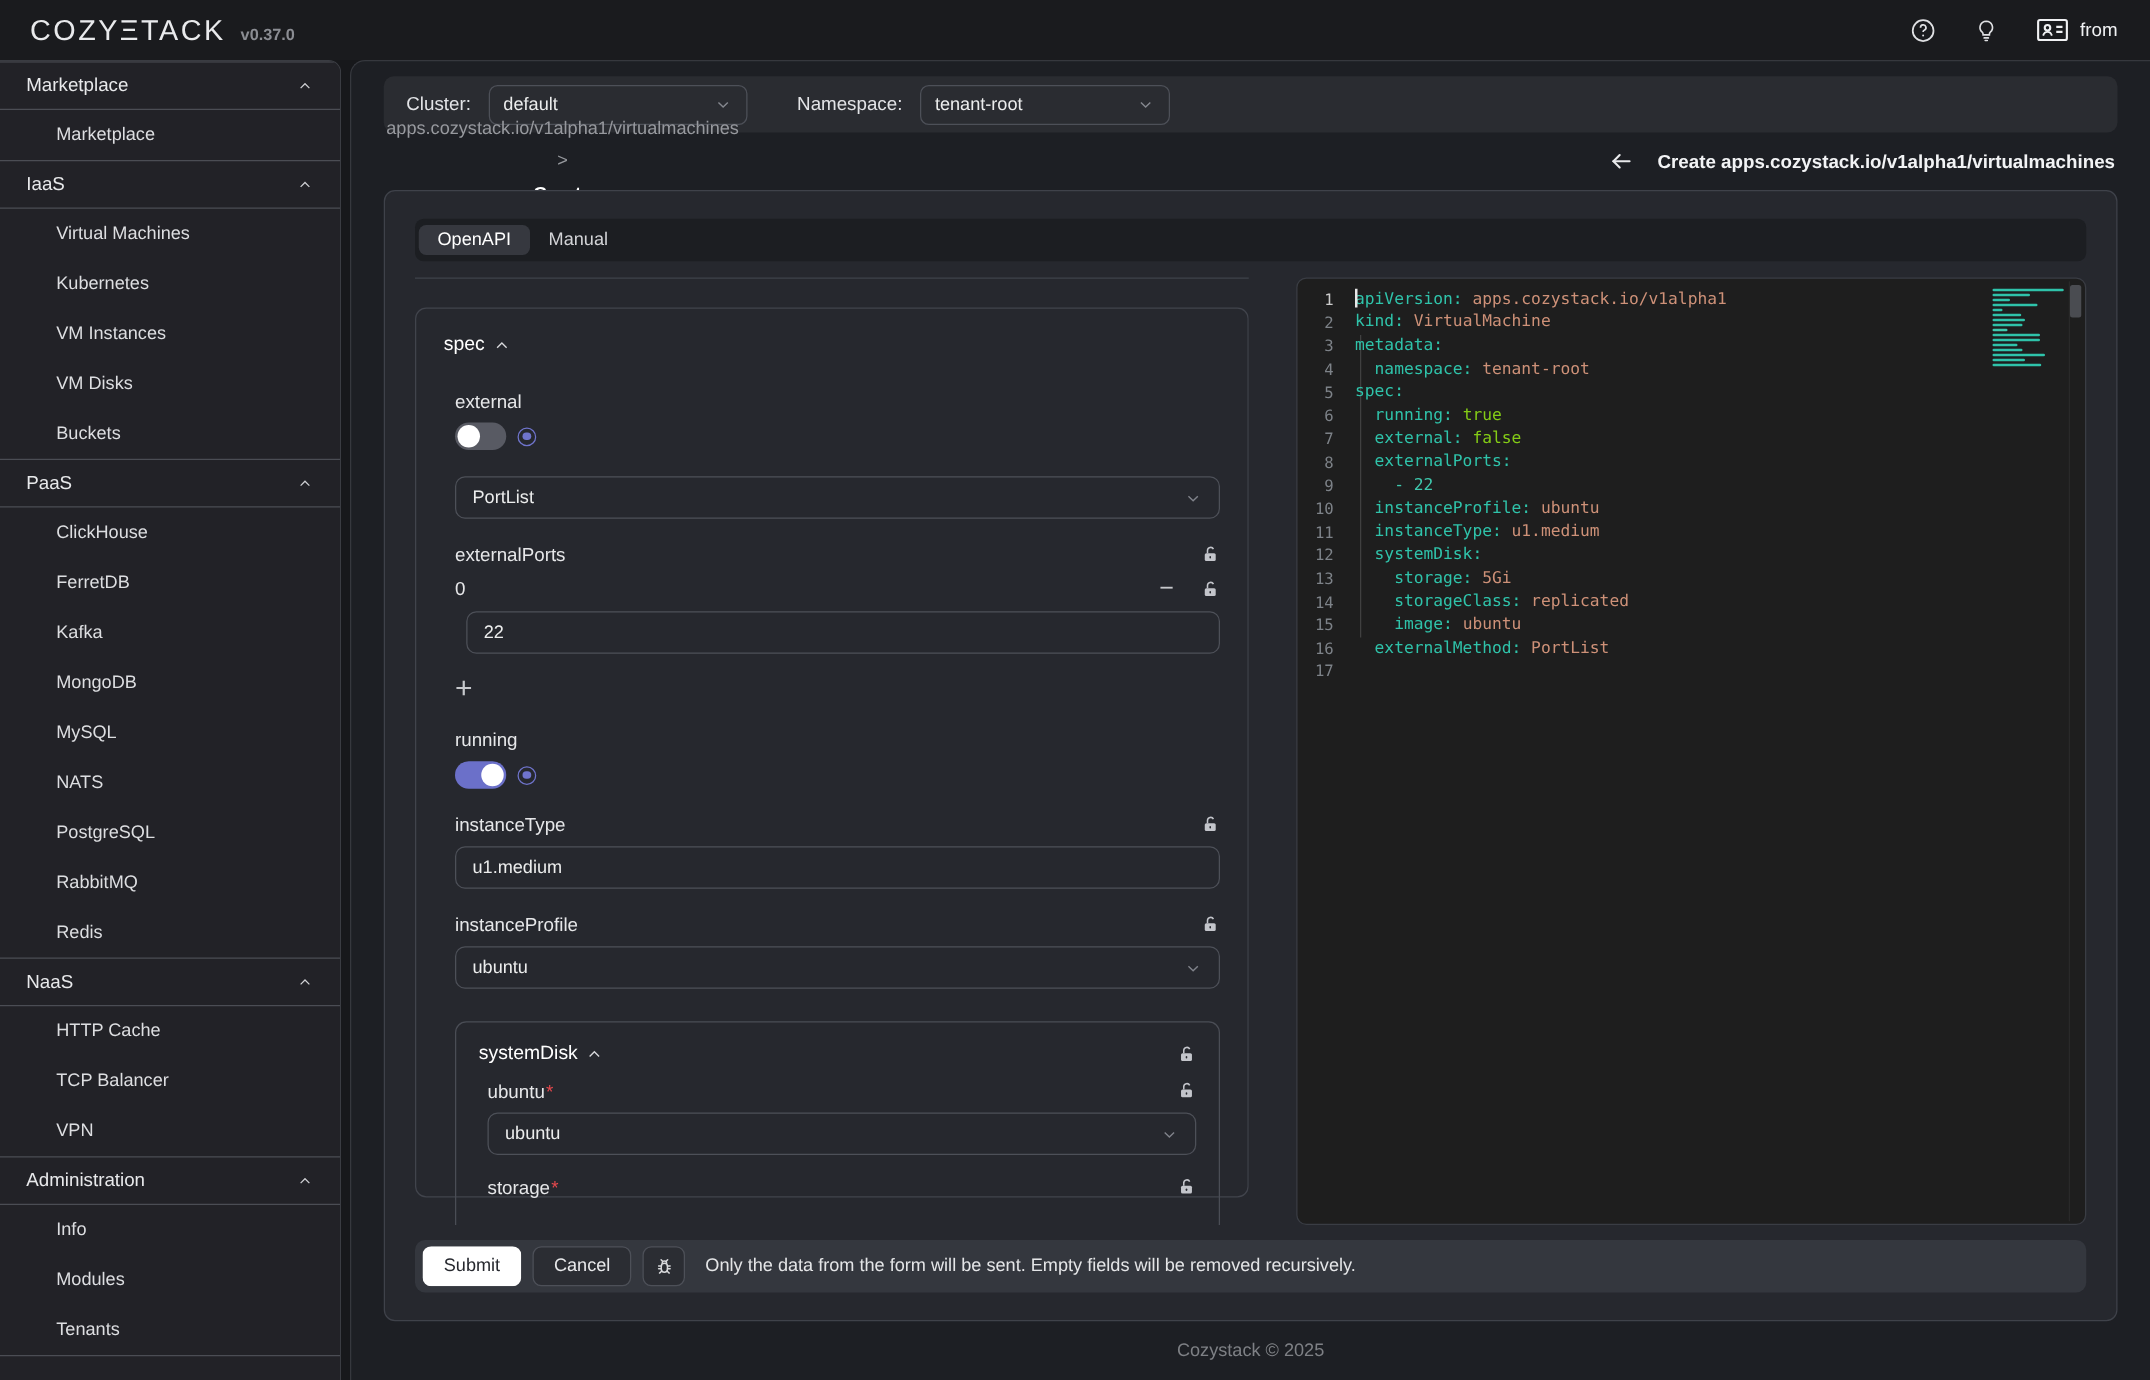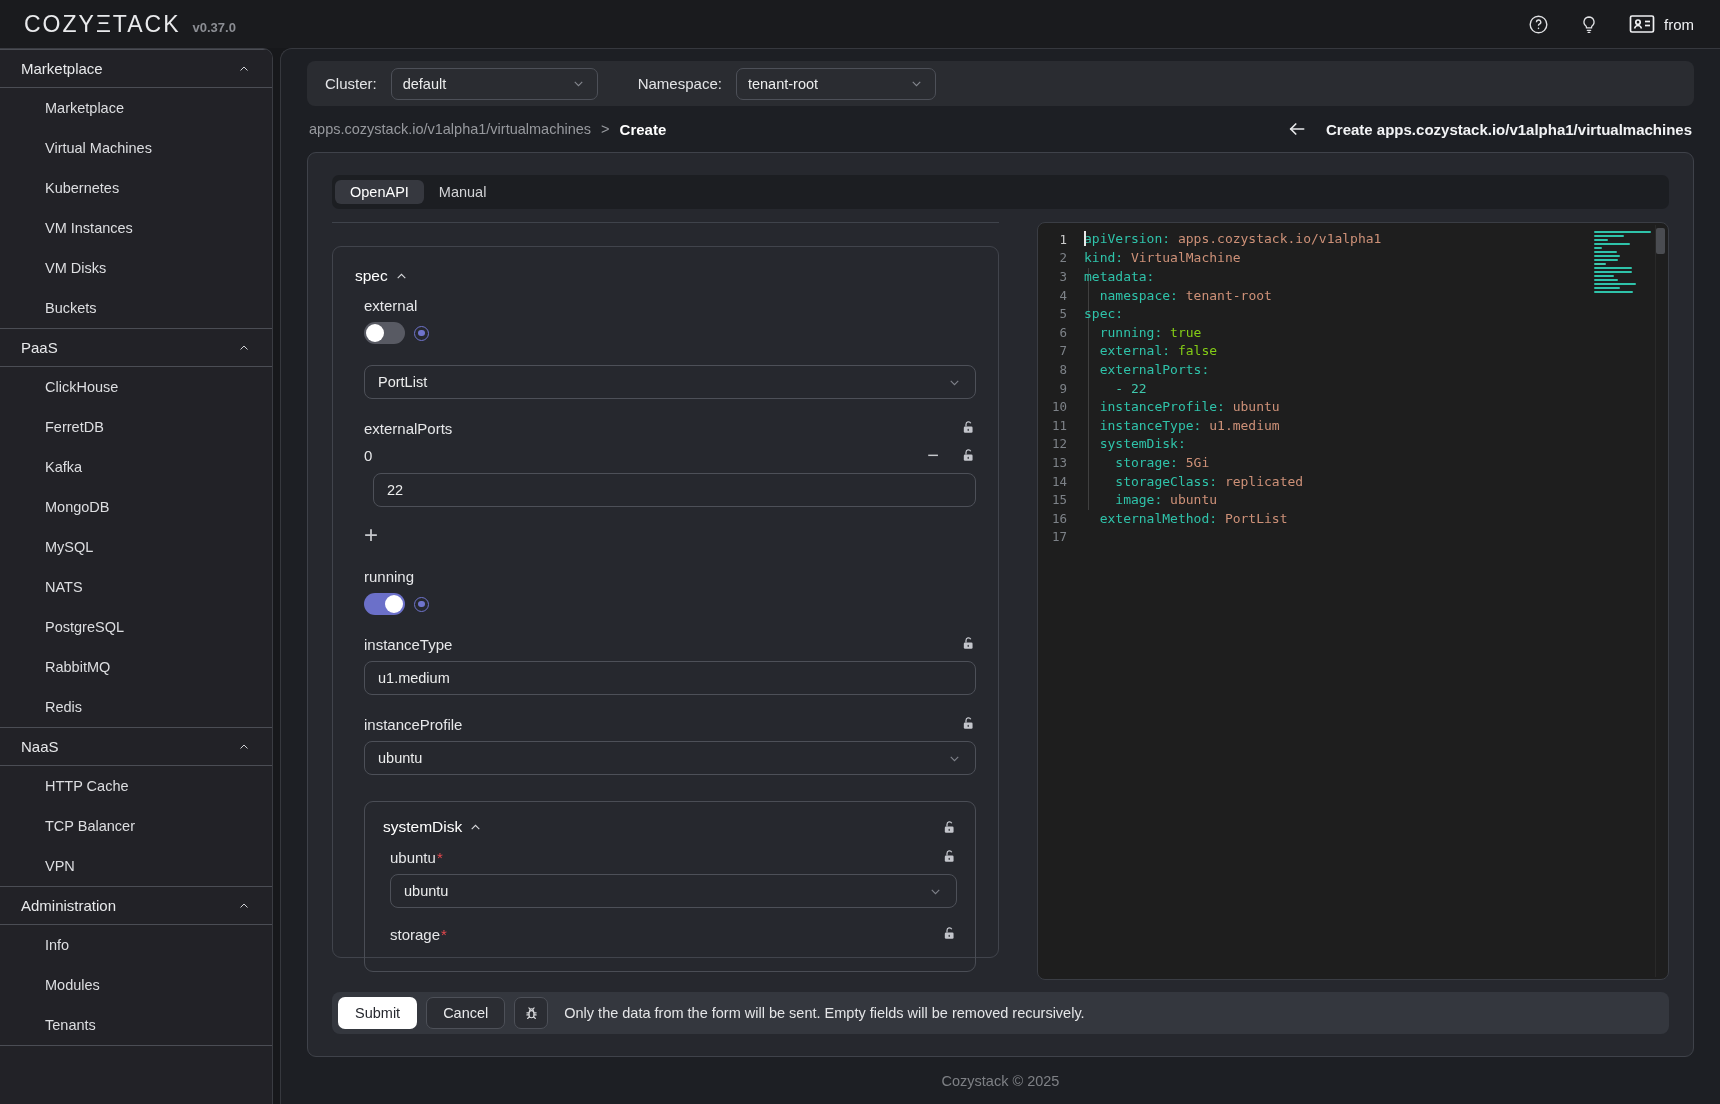--- a/index.html
+++ b/index.html
@@ -39,21 +39,21 @@
   .ctx-label { font-size:15px; color:#e3e4e7; }
   .select { height:32px; border:1px solid #4d5058; border-radius:7px; display:flex;
     align-items:center; justify-content:space-between; padding:0 11px; font-size:14.5px;
     color:#eceded; cursor:pointer; background:transparent; }
   .select .chev-d { color:#84878e; }
   .sel-cluster { width:207px; margin-right:26px; }
   .sel-namespace { width:200px; }
 
   
   .page-head { height:46px; display:flex; align-items:center; justify-content:space-between; padding:0 2px; }
-  .breadcrumb { display:flex; align-items:center; gap:10px; font-size:14.5px; }
+  .breadcrumb { display:flex; align-items:center; gap:10px; font-size:14.5px;flex-direction:column; }
   .bc-path { color:#97999e; }
   .bc-sep { color:#97999e; }
   .bc-current { color:#ffffff; font-weight:bold; font-size:15px; }
   .back-group { display:flex; align-items:center; gap:18px; }
   .back-arrow { color:#e8e9eb; cursor:pointer; }
   .back-title { font-size:15px; font-weight:bold; color:#f2f3f5; }
 
   
   .panel { border:1px solid #3f424a; border-radius:9px; background:#26282e;
     padding:22px 24px 22px 24px; }
@@ -61,21 +61,21 @@
     align-items:center; padding:3px; width:100%; }
   .tab { padding:4px 15px; font-size:14.5px; color:#d2d3d6; border-radius:6px; cursor:pointer; }
   .tab.active { background:#36383f; color:#ffffff; }
 
   .work { display:flex; margin-top:13px; height:758px; }
   .form-col { width:667px; flex:none; border-top:1px solid #3f434b; overflow:hidden; }
   .spec-box { margin-top:23px; border:1px solid #41444c; border-radius:9px;
     padding:20px 22px 26px 22px; height:712px; }
 
   .spec-head { display:flex; align-items:center; gap:7px; font-size:15.5px; color:#fff;
-    cursor:pointer; margin-bottom:12px; }
+    cursor:pointer; margin-bottom:28px; }
   .spec-head .chev { color:#d8d9dc; }
 
   .fields { padding-left:9px; }
   .fgroup { margin-bottom:21px; }
   .label-row { display:flex; justify-content:space-between; margin-bottom:8px; }
   .flabel { font-size:15px; color:#e6e7e9; }
   .req { color:#e5484d; margin-left:1px; }
   .lock { color:#c3c5cb; flex:none; }
   .finput { height:34px; border:1px solid #4d5058; border-radius:8px; background:transparent;
     width:100%; color:#eceded; font-size:14.5px; padding:0 13px;
@@ -188,20 +188,28 @@
   <aside class="sidebar">
       <div class="side-header">
         <span>Marketplace</span>
         <span class="chev">
           <svg width="12" height="12" viewBox="0 0 24 24" fill="none" stroke="currentColor" stroke-width="2">
             <path d="M5 15l7-7 7 7"></path>
           </svg>
         </span>
       </div>
       <div class="side-item">Marketplace</div>
+      <div class="side-header">
+        <span>IaaS</span>
+        <span class="chev">
+          <svg width="12" height="12" viewBox="0 0 24 24" fill="none" stroke="currentColor" stroke-width="2">
+            <path d="M5 15l7-7 7 7"></path>
+          </svg>
+        </span>
+      </div>
       <div class="side-item">Virtual Machines</div>
       <div class="side-item">Kubernetes</div>
       <div class="side-item">VM Instances</div>
       <div class="side-item">VM Disks</div>
       <div class="side-item">Buckets</div>
       <div class="side-header">
         <span>PaaS</span>
         <span class="chev">
           <svg width="12" height="12" viewBox="0 0 24 24" fill="none" stroke="currentColor" stroke-width="2">
             <path d="M5 15l7-7 7 7"></path>

